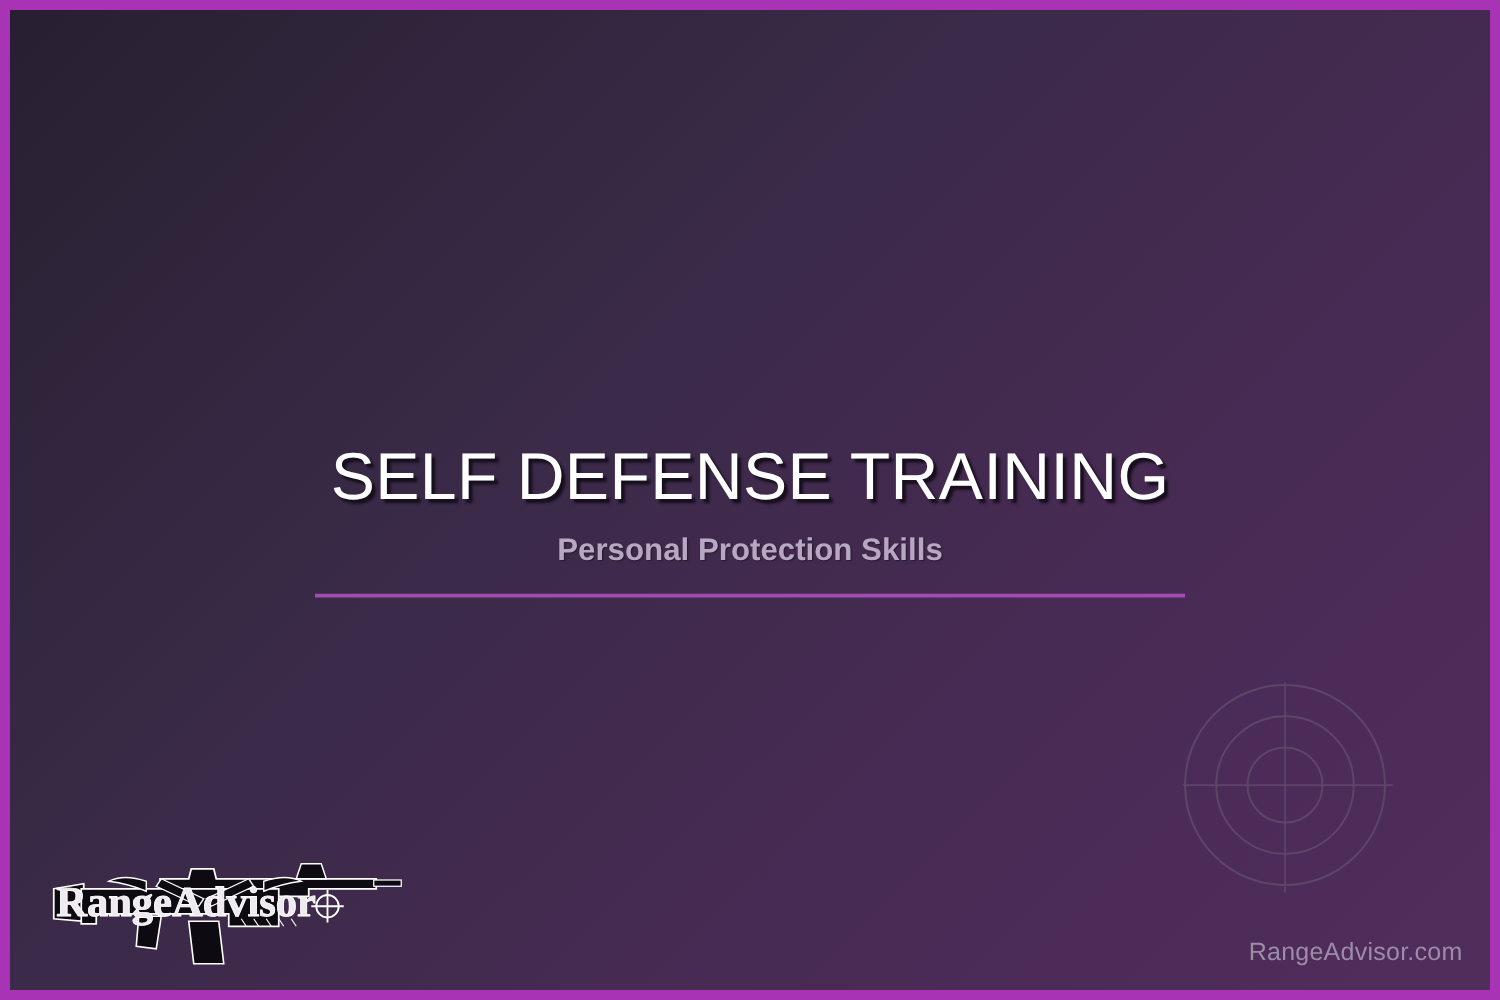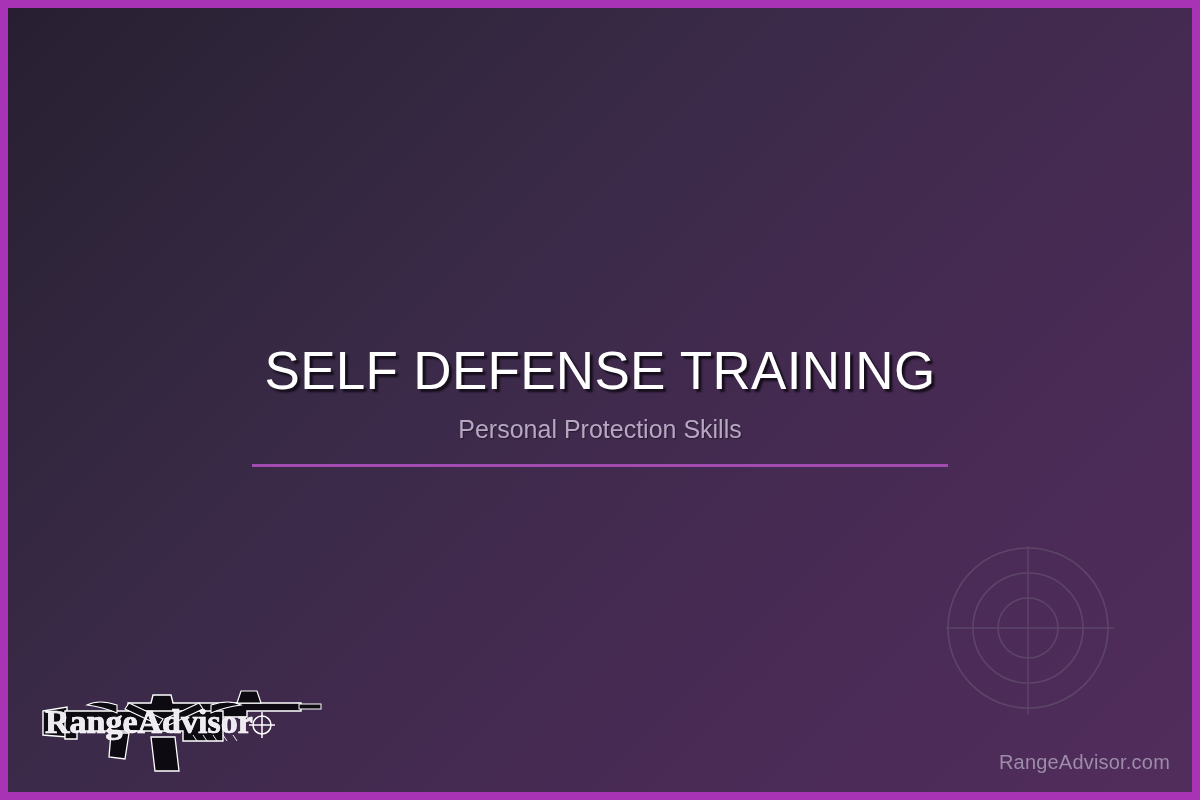--- a/index.html
+++ b/index.html
@@ -40,33 +40,33 @@
 
   
   .title-block {
     position: absolute;
     left: 0;
     top: 332px;
     width: 1184px;
     text-align: center;
   }
   .slide-title {
-    margin: 3px;
+    margin: 14px;
     font-size: 53px;
     font-weight: normal;
     letter-spacing: 0.3px;
     line-height: 1.04;
     color: #ffffff;
     text-shadow: 3px 3px 2px rgba(18, 12, 24, 0.92);
     white-space: nowrap;
   }
   .slide-subtitle {
     margin: 18px 0 0 0;
     font-size: 25px;
-    font-weight: normal;
+    font-weight: bold;
     line-height: 1.1;
     color: #b8a7c3;
     text-shadow: 1px 1px 1px rgba(20, 14, 26, 0.55);
     white-space: nowrap;
   }
   .title-rule {
     width: 696px;
     height: 3px;
     margin: 20px auto 0 auto;
     background: #a24cb2;

